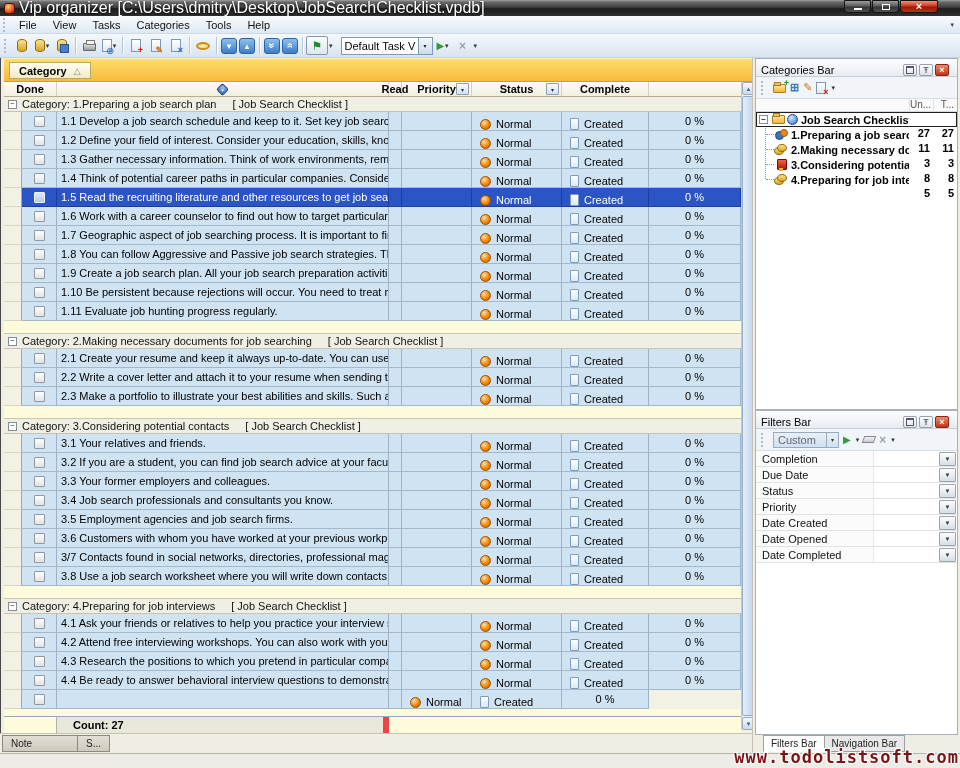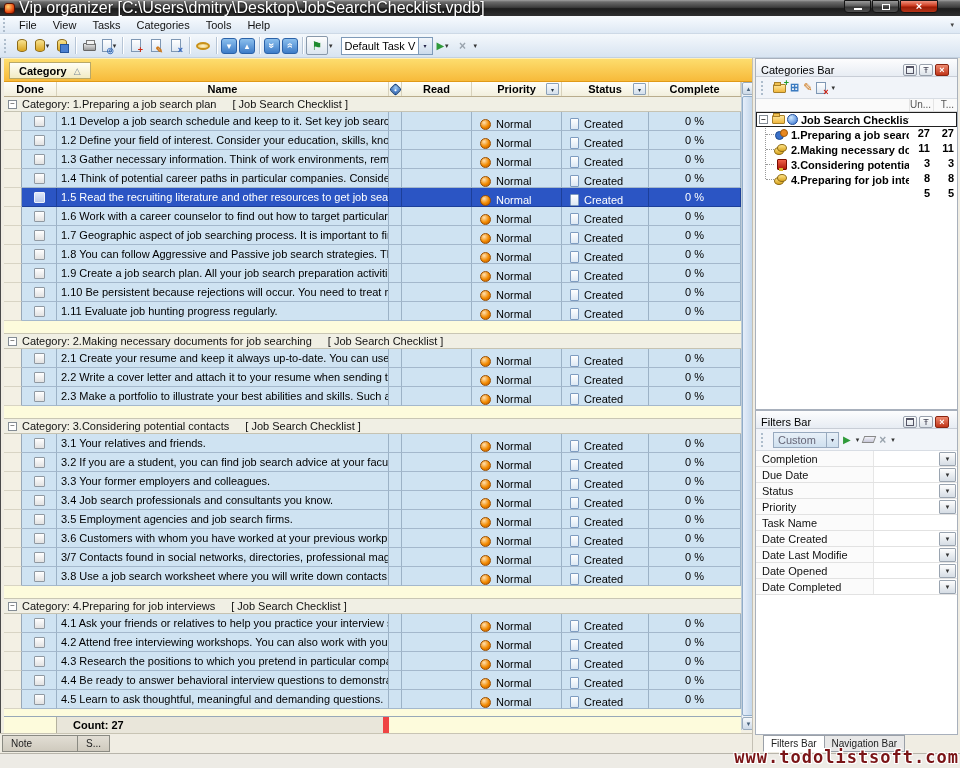--- a/index.html
+++ b/index.html
@@ -278,23 +278,20 @@
         <b>Category</b>
         <span class="sorttri">△</span>
       </span>
     </div>
 
     <div class="hdr">
       <span class="hcell span2">
           <span>Done</span>
         </span>
       <span class="hcell">
-          <span>Name</span>
-        </span>
-      <span class="hcell">
           <span class="diamond"></span>
         </span>
       <span class="hcell">
           <span>Read</span>
         </span>
       <span class="hcell">
           <span>Priority</span>
           <span class="hdr-drop">▾</span>
         </span>
       <span class="hcell">
@@ -796,21 +793,20 @@
             <span class="pageico"></span>
             <span>Created</span>
           </span>
           <span class="c comp">0 %</span>
         </div>
         <div class="trow">
           <span class="c gut"></span>
           <span class="c done">
             <span class="cb"></span>
           </span>
-          <span class="c name">4.5 Learn to ask thoughtful, meaningful and demanding questions.</span>
           <span class="c infoicon"></span>
           <span class="c info"></span>
           <span class="c prio">
             <span class="ball"></span>
             <span>Normal</span>
           </span>
           <span class="c stat">
             <span class="pageico"></span>
             <span>Created</span>
           </span>
@@ -928,30 +924,21 @@
             <span class="f-label">Status</span>
             <span class="f-value"></span>
             <span class="f-drop">▼</span>
           </div>
           <div class="f-row">
             <span class="f-label">Priority</span>
             <span class="f-value"></span>
             <span class="f-drop">▼</span>
           </div>
           <div class="f-row">
-            <span class="f-label">Task Name</span>
-            <span class="f-value"></span>
-          </div>
-          <div class="f-row">
             <span class="f-label">Date Created</span>
-            <span class="f-value"></span>
-            <span class="f-drop">▼</span>
-          </div>
-          <div class="f-row">
-            <span class="f-label">Date Last Modifie</span>
             <span class="f-value"></span>
             <span class="f-drop">▼</span>
           </div>
           <div class="f-row">
             <span class="f-label">Date Opened</span>
             <span class="f-value"></span>
             <span class="f-drop">▼</span>
           </div>
           <div class="f-row">
             <span class="f-label">Date Completed</span>

